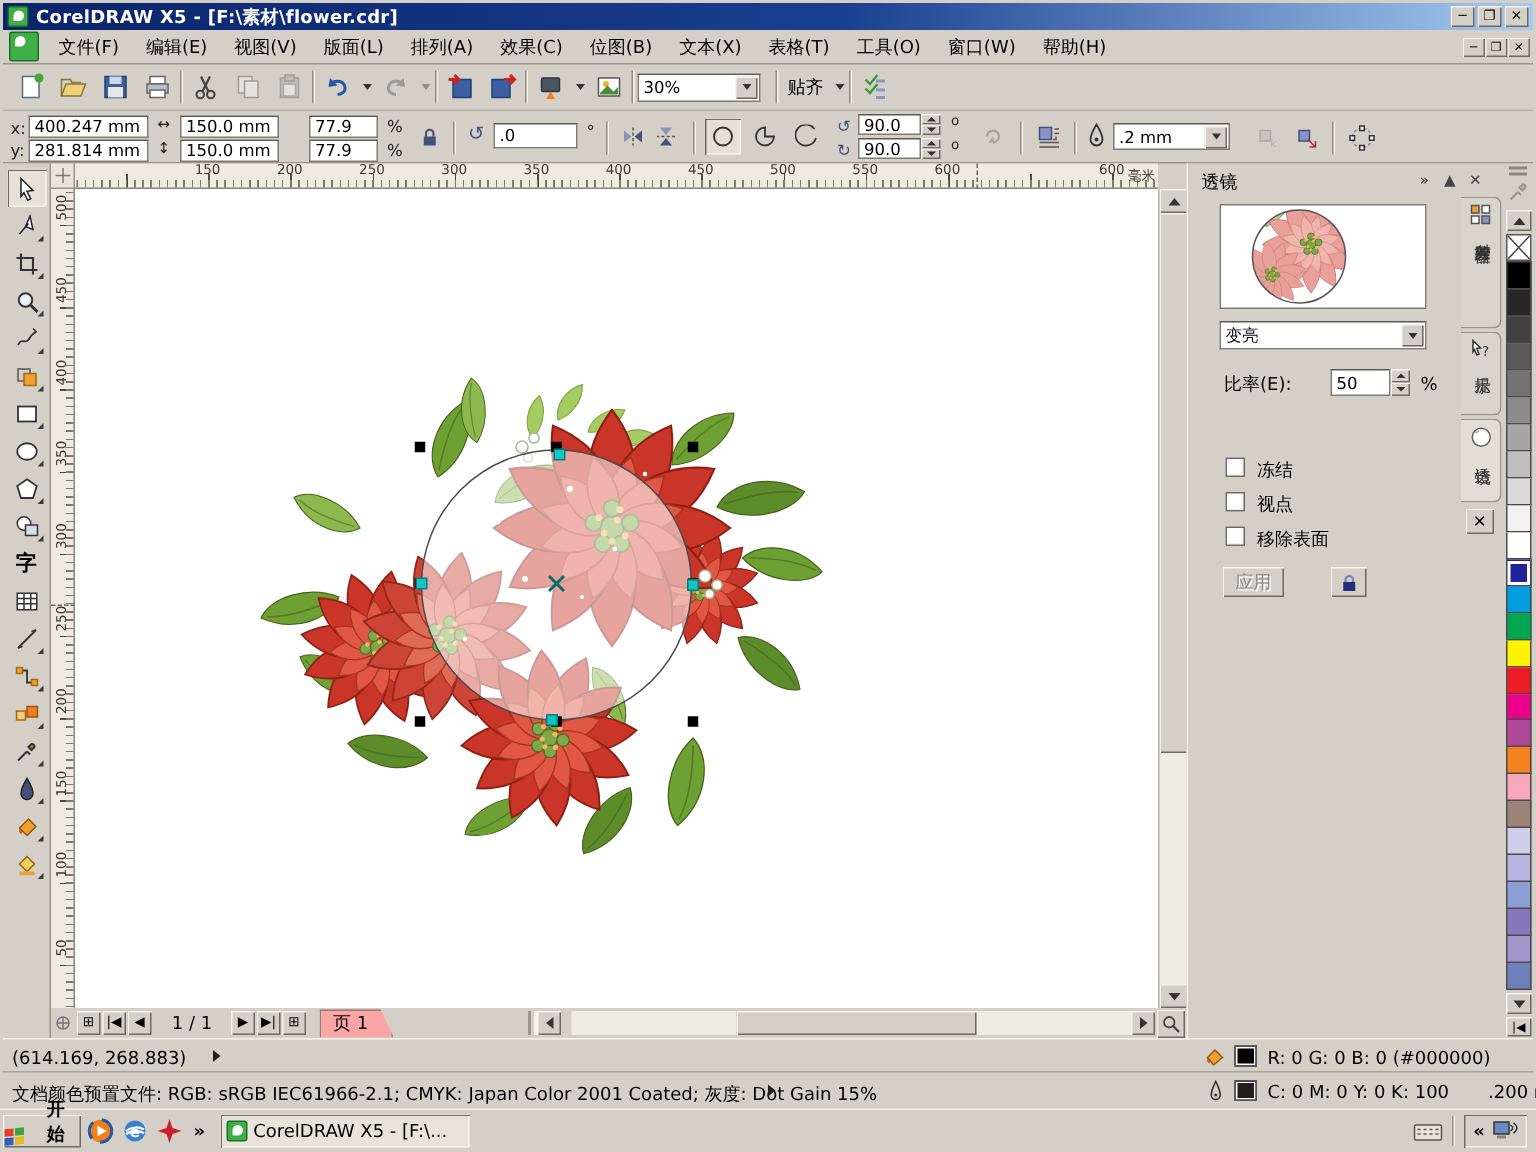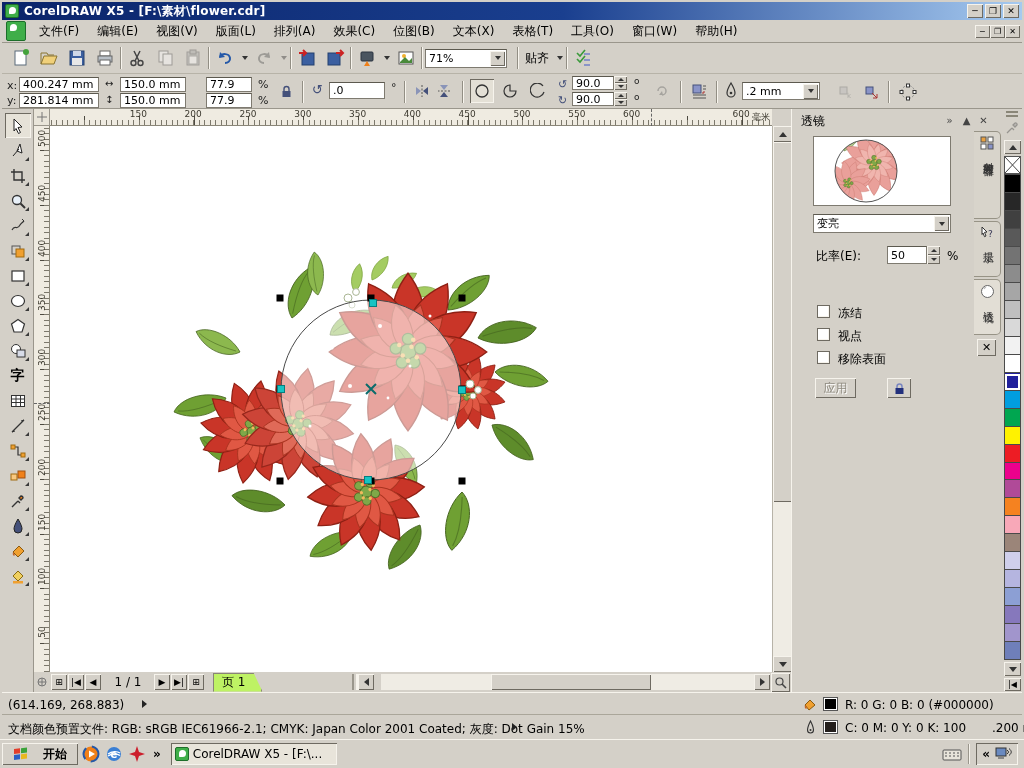--- a/index.html
+++ b/index.html
@@ -75,21 +75,21 @@
   .scbtn { position:absolute; width:19px; height:16px; }
   .vthumb { position:absolute; left:0; top:16px; width:19px; height:360px; background:#d4d0c8; box-shadow: inset 1px 1px 0 #f6f3ec, inset -1px -1px 0 #6e6a61; }
   .tri-up { width:0;height:0;border-left:4px solid transparent;border-right:4px solid transparent;border-bottom:5px solid #333; }
   .tri-dn { width:0;height:0;border-left:4px solid transparent;border-right:4px solid transparent;border-top:5px solid #333; }
   .tri-lf { width:0;height:0;border-top:4px solid transparent;border-bottom:4px solid transparent;border-right:5px solid #333; }
   .tri-rt { width:0;height:0;border-top:4px solid transparent;border-bottom:4px solid transparent;border-left:5px solid #333; }
 
   
   #pagerow { left:34px; top:672px; width:757px; height:20px; background:#d4d0c8; display:flex; align-items:center; }
   .pgbtn { width:16px; height:16px; margin-right:1px; font-size:9px; }
-  #pagetab { height:19px; margin-left:8px; padding:0 16px 0 8px; background:#bef264; border:1px solid #888478; border-bottom:none; clip-path:polygon(0 0,calc(100% - 9px) 0,100% 100%,0 100%); display:flex; align-items:center; font-size:12px; }
+  #pagetab { height:19px; margin-left:8px; padding:0 16px 0 8px; background:#fca5a5; border:1px solid #888478; border-bottom:none; clip-path:polygon(0 0,calc(100% - 9px) 0,100% 100%,0 100%); display:flex; align-items:center; font-size:12px; }
   #htrack { position:relative; flex:1; height:16px; margin-left:6px; background:#efece4; }
   #hthumb { position:absolute; left:110px; top:0; width:160px; height:16px; background:#d4d0c8; box-shadow: inset 1px 1px 0 #f6f3ec, inset -1px -1px 0 #6e6a61; }
 
   
   #status1 { left:2px; top:692px; width:1020px; height:22px; border-top:1px solid #f6f3ec; display:block; }
   #status2 { left:2px; top:714px; width:1020px; height:41px; border-top:1px solid #aaa69a; }
   .stxt { position:absolute; font-size:12px; white-space:nowrap; }
   .swatchbox { position:absolute; width:15px; height:14px; border:1px solid #555; box-shadow: inset 0 0 0 1px #fff; }
   .flyr { position:absolute; width:0; height:0; border-top:4px solid transparent; border-bottom:4px solid transparent; border-left:5px solid #222; }
 
@@ -120,21 +120,21 @@
   #swnone svg { display:block; }
   #palcolors { position:absolute; left:1px; top:65px; width:17px; height:486px; display:flex; flex-direction:column; }
   .sw { flex:1; border:1px solid #4a4a4a; border-top:none; }
   .sw:first-child { border-top:1px solid #4a4a4a; }
   .swsel { outline:2px solid #fff; outline-offset:-3px; }
   #paldn { position:absolute; left:1px; top:553px; width:17px; height:14px; }
   #palexp { position:absolute; left:1px; top:569px; width:17px; height:13px; font-size:8px; }
 
   
   #taskbar { left:0; top:739px; width:1024px; height:29px; background:#d4d0c8; border-top:1px solid #f6f3ec; display:flex; align-items:center; padding:0 2px; }
-  #startbtn { width:76px; height:22px; font-weight:bold; gap:14px; }
+  #startbtn { width:52px; height:22px; font-weight:bold; gap:14px;align-items:flex-end; }
   .qlico { width:20px; height:20px; margin-left:3px; display:flex; align-items:center; justify-content:center; }
   #taskbtn { width:166px; height:22px; margin-left:10px; justify-content:flex-start; padding:0 4px; gap:4px; box-shadow: inset 1px 1px 0 #6e6a61, inset -1px -1px 0 #f6f3ec; background:#e8e4da; font-size:12px; white-space:nowrap; overflow:hidden; }
   #tray { margin-left:auto; display:flex; align-items:center; gap:6px; padding-right:4px; }
   #traybox { height:22px; display:flex; align-items:center; padding:0 6px; gap:4px; box-shadow: inset 1px 1px 0 #6e6a61, inset -1px -1px 0 #f6f3ec; }
 </style>
 </head>
 <body>
 
 <div id="screen">
 
@@ -263,21 +263,21 @@
       </div>
     <div class="tbtn">
         <svg width="20" height="20">
           <rect x="3" y="4" width="14" height="12" fill="#fff" stroke="#555"></rect>
           <circle cx="8" cy="8" r="2" fill="#f0b030"></circle>
           <path d="M4,14 L9,9 L13,13 L16,10 L16,15 L4,15 Z" fill="#4a8a3a"></path>
         </svg>
       </div>
     <div class="vsep"></div>
     <div id="zoomcombo" class="field">
-      <span class="cval">71%</span>
+      <span class="cval">30%</span>
       <div class="combobtn btn">
           <div class="tri-d"></div>
         </div>
     </div>
     <div class="vsep" style="margin-left:8px;"></div>
     <div style="display:flex;align-items:center;padding:0 4px;">
       <span>贴齐</span>
     </div>
     <div class="ddarr">
         <div class="tri-d"></div>

